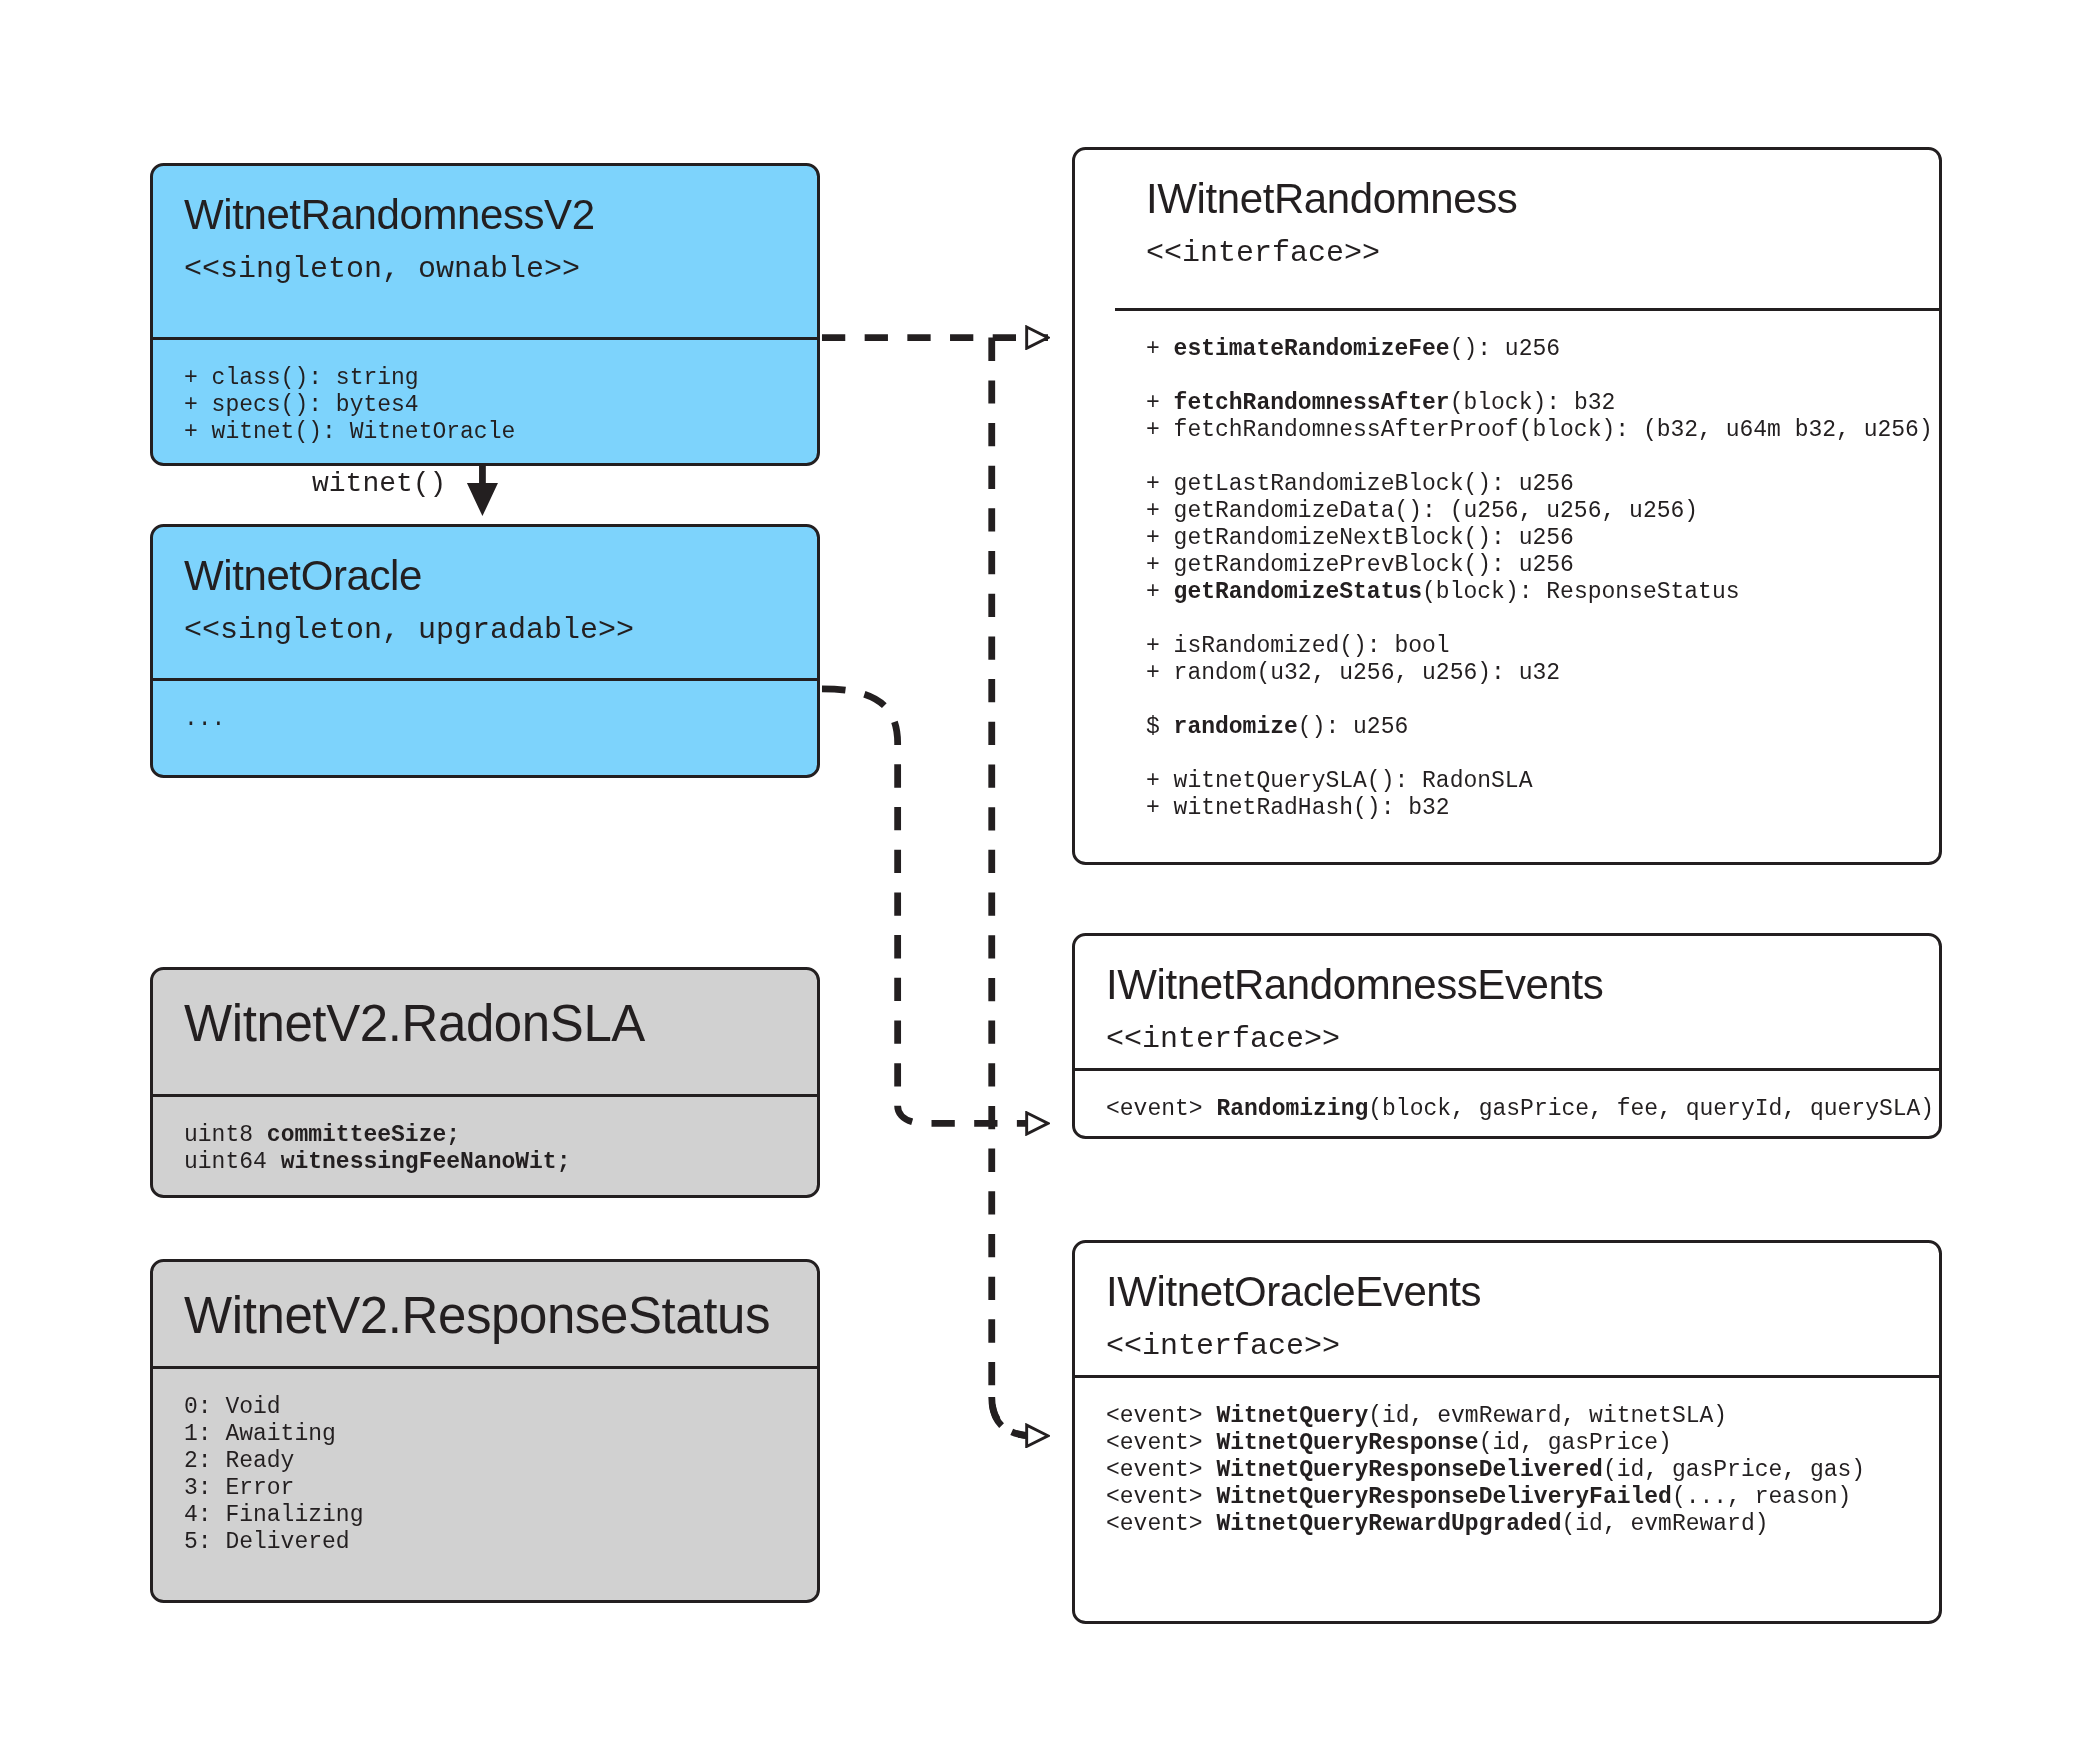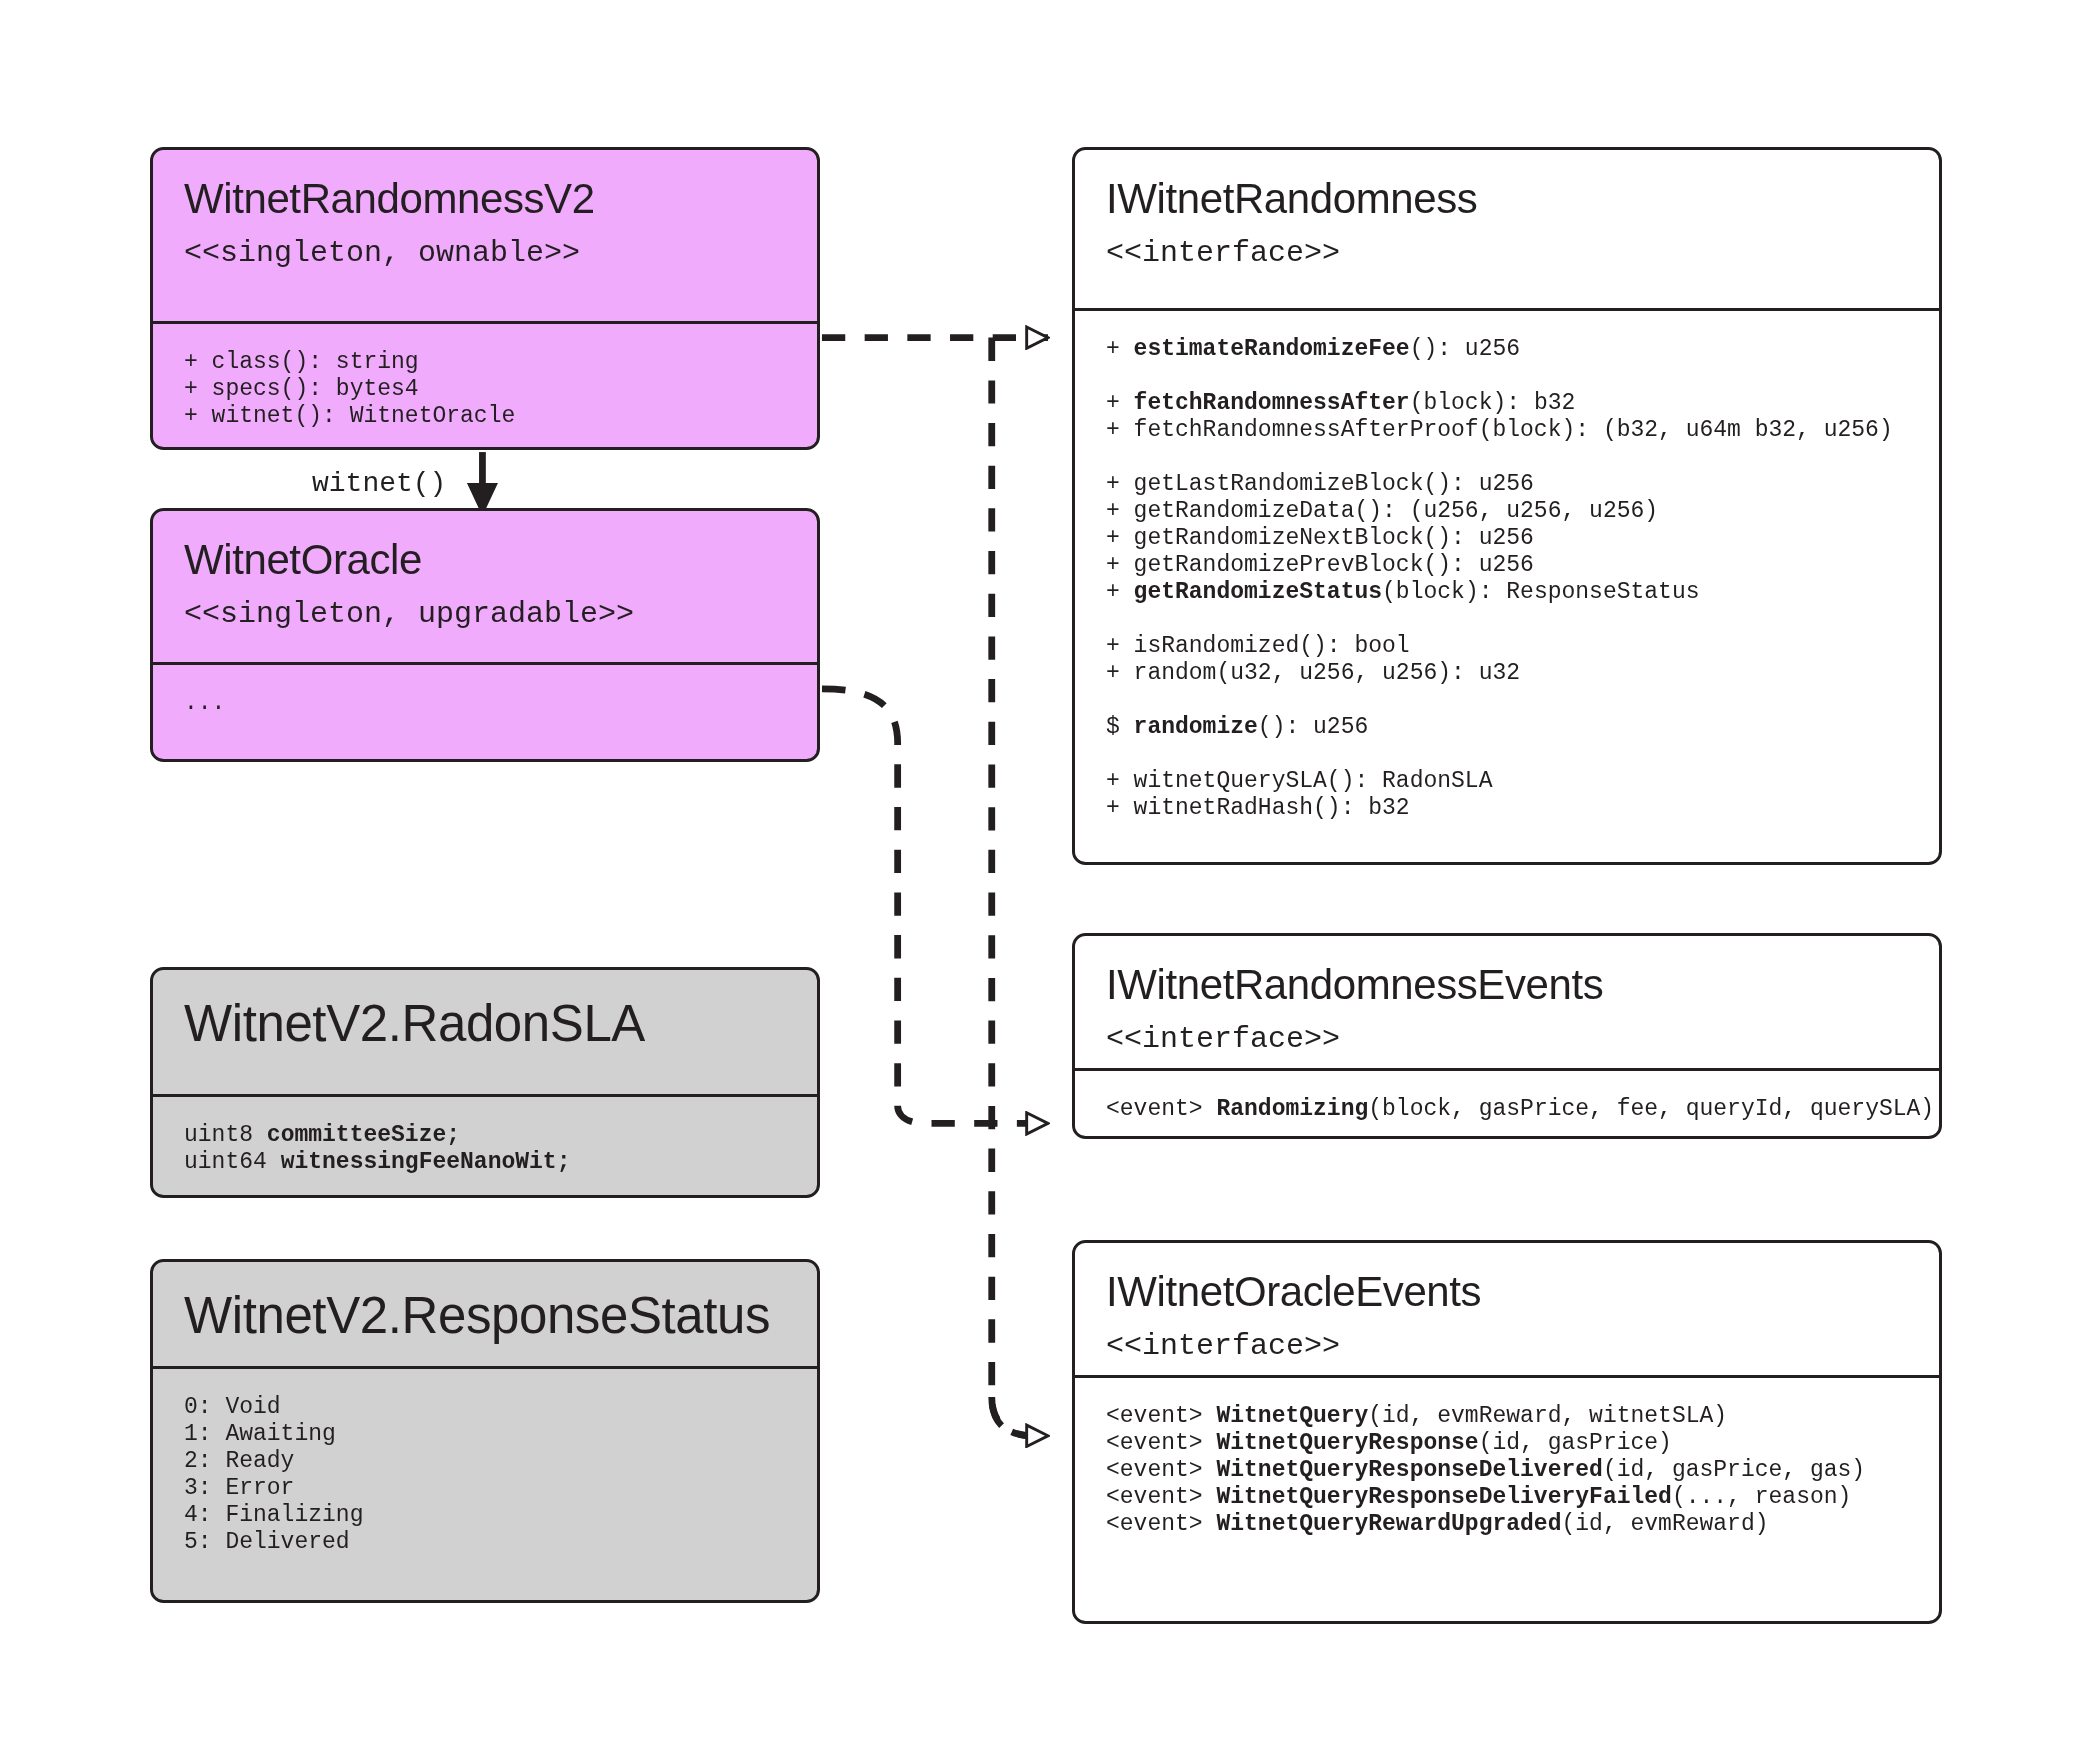--- a/index.html
+++ b/index.html
@@ -28,21 +28,21 @@
   }
 
   .uml-box {
     position: absolute;
     box-sizing: border-box;
     border: 3.9px solid #231f20;
     border-radius: 13.6px;
     overflow: hidden;
     background: #ffffff;
   }
-  .uml-box.cyan { background: #f0abfc; border-color: #231f20; }
+  .uml-box.cyan { background: #7dd3fc; border-color: #231f20; margin-top: 16px; }
   .uml-box.grey { background: #d1d1d1; border-color: #231f20; }
   .uml-box.plain { background: #ffffff; border-color: #231f20; }
 
   .box-header {
     padding: 25px 31px 21.3px 31px;
     box-sizing: border-box;
   }
   .box-title {
     font-family: "Liberation Sans", sans-serif;
     font-size: 42px;
@@ -80,21 +80,21 @@
     font-size: 23px;
   }
   .mrow.gap { height: 27px; }
   .mrow b { font-weight: 700; }
 
   
   #box-witnetrandomnessv2 { left: 150px; top: 147px; width: 670px; height: 303px; }
   #box-witnetoracle       { left: 150px; top: 508px; width: 670px; height: 254px; }
   #box-radonsla           { left: 150px; top: 967px; width: 670px; height: 231px; }
   #box-responsestatus     { left: 150px; top: 1259px; width: 670px; height: 344px; }
-  #box-iwitnetrandomness  { left: 1072px; top: 147px; width: 870px; height: 718px; }
+  #box-iwitnetrandomness  { left: 1072px; top: 147px; width: 870px; height: 718px; padding-left: 40px; }
   #box-irandomnessevents  { left: 1072px; top: 933px; width: 870px; height: 206px; }
   #box-ioracleevents      { left: 1072px; top: 1240px; width: 870px; height: 384px; }
 
   #box-witnetrandomnessv2 .box-header { height: 171px; }
   #box-witnetoracle .box-header { height: 151px; }
   #box-radonsla .box-header { height: 124px; }
   #box-responsestatus .box-header { height: 104px; }
   #box-iwitnetrandomness .box-header { height: 158px; }
   #box-irandomnessevents .box-header { height: 132px; }
   #box-ioracleevents .box-header { height: 132px; }

